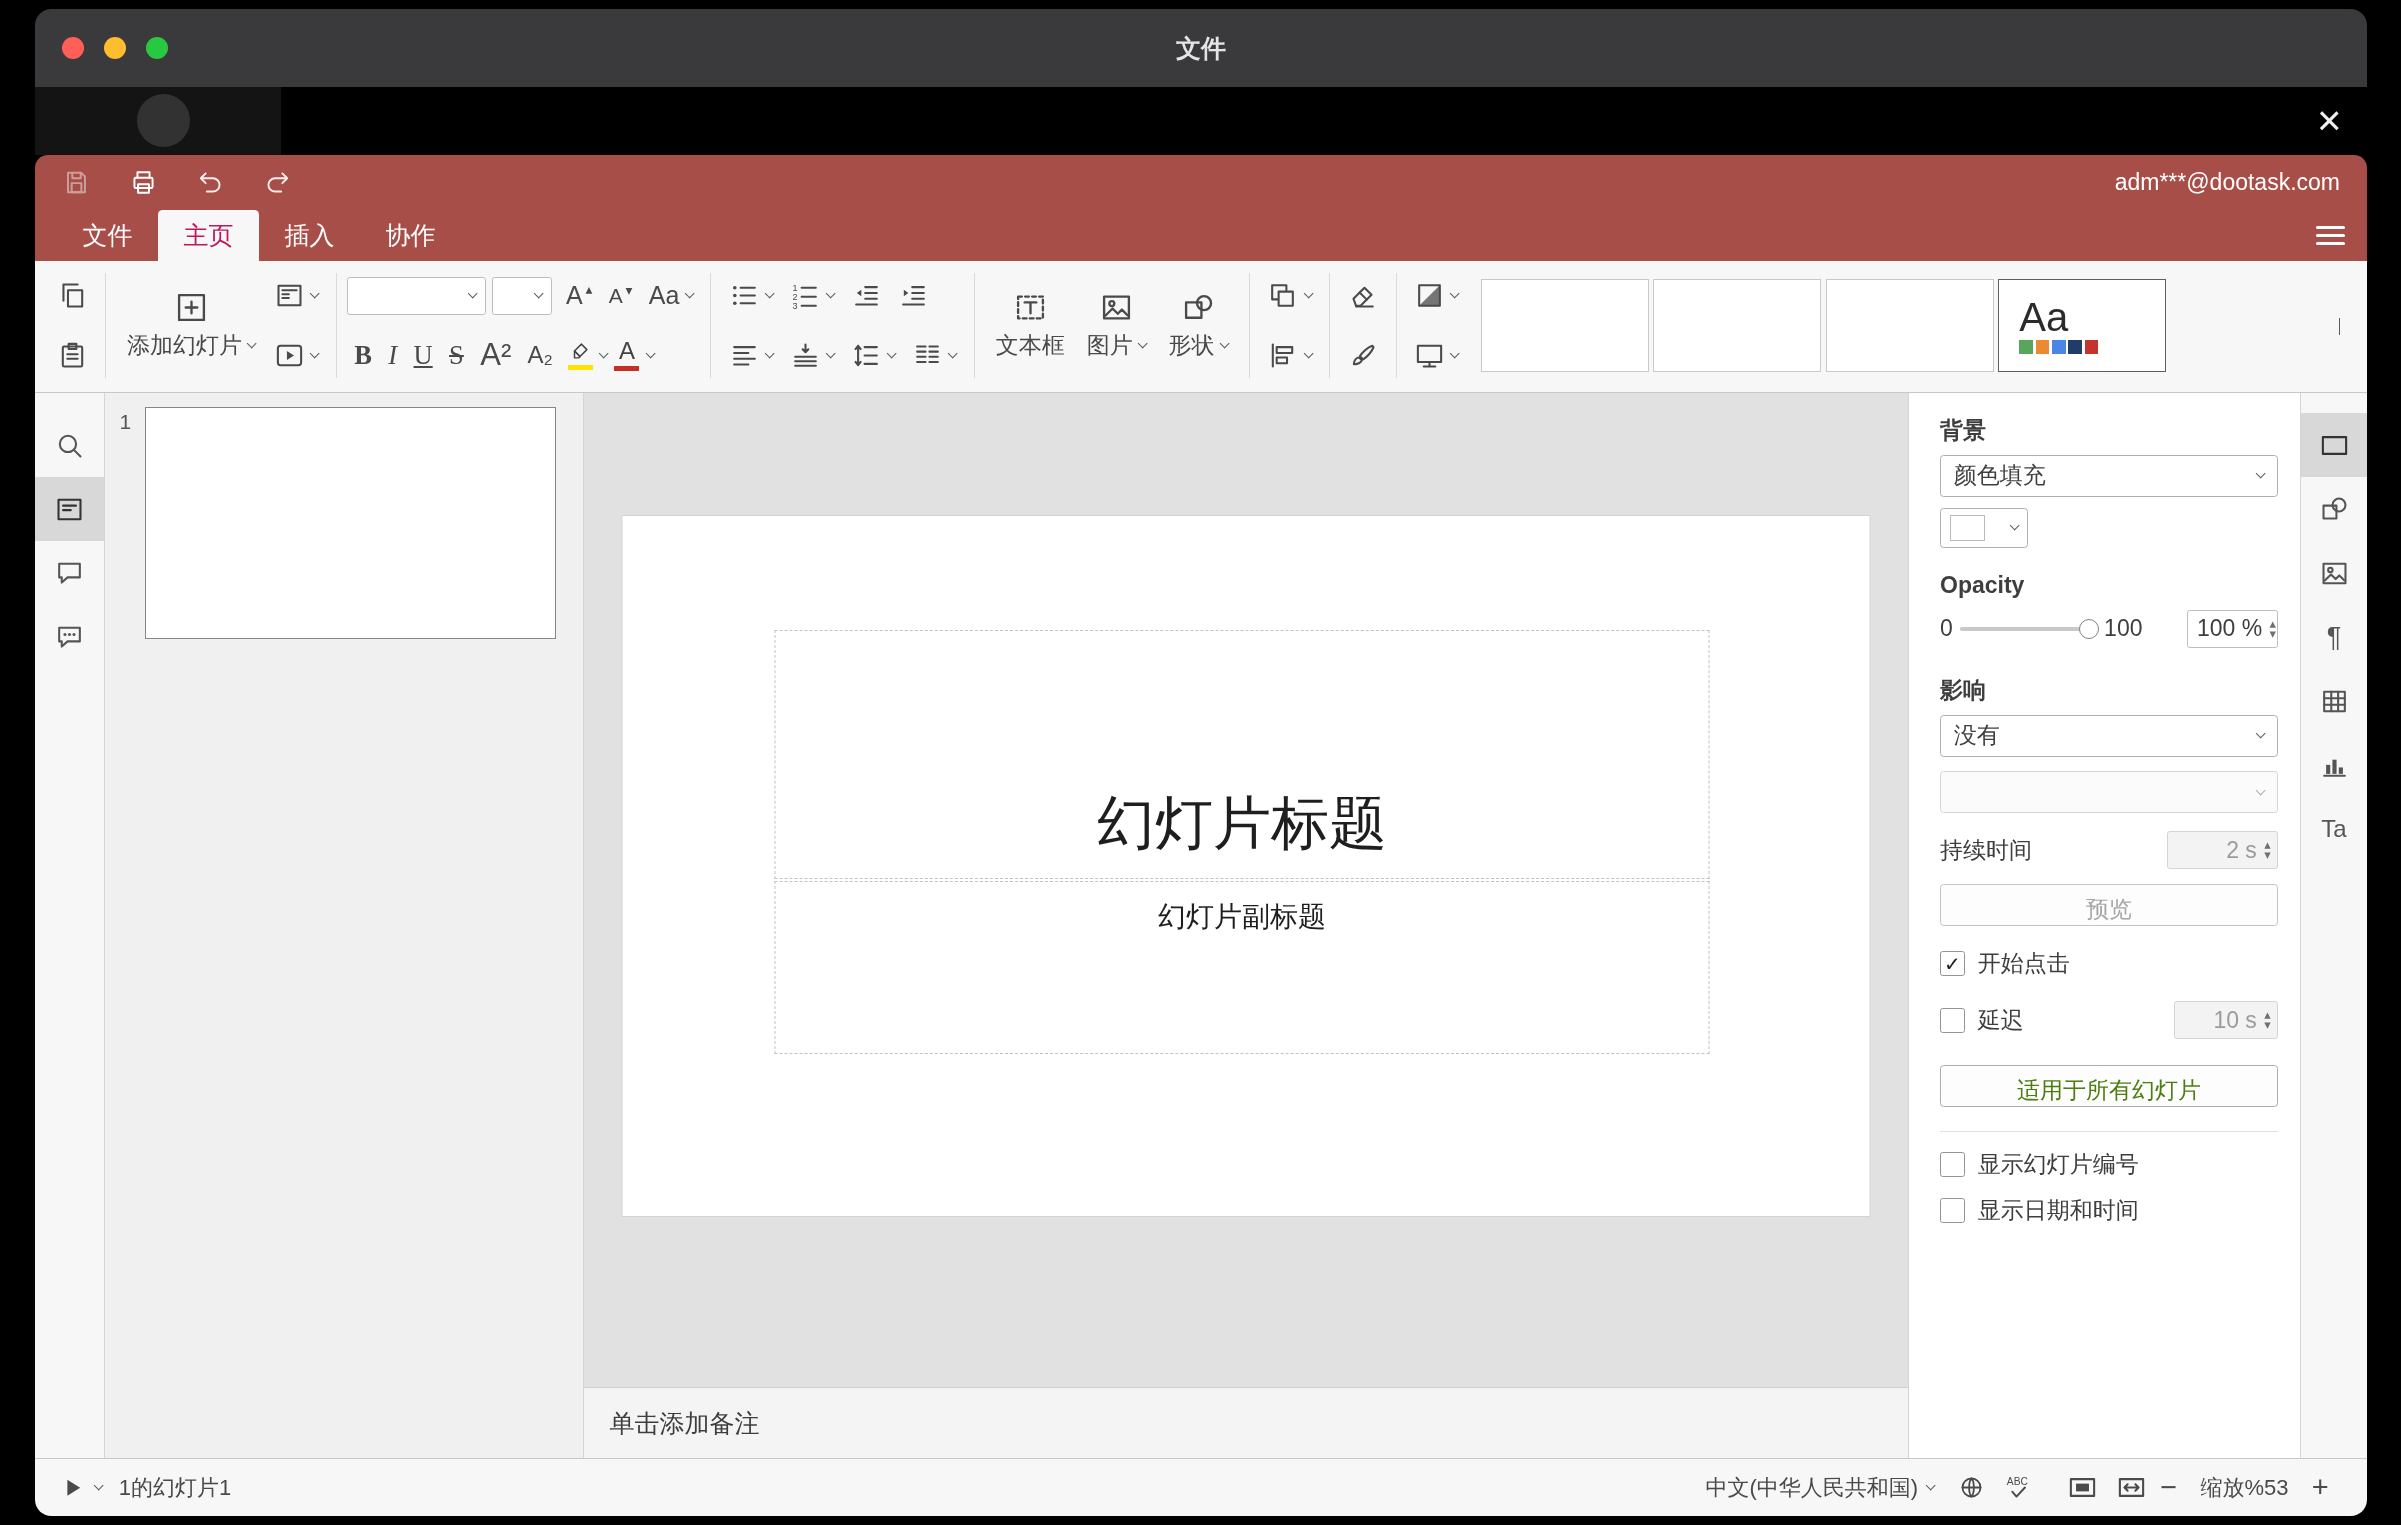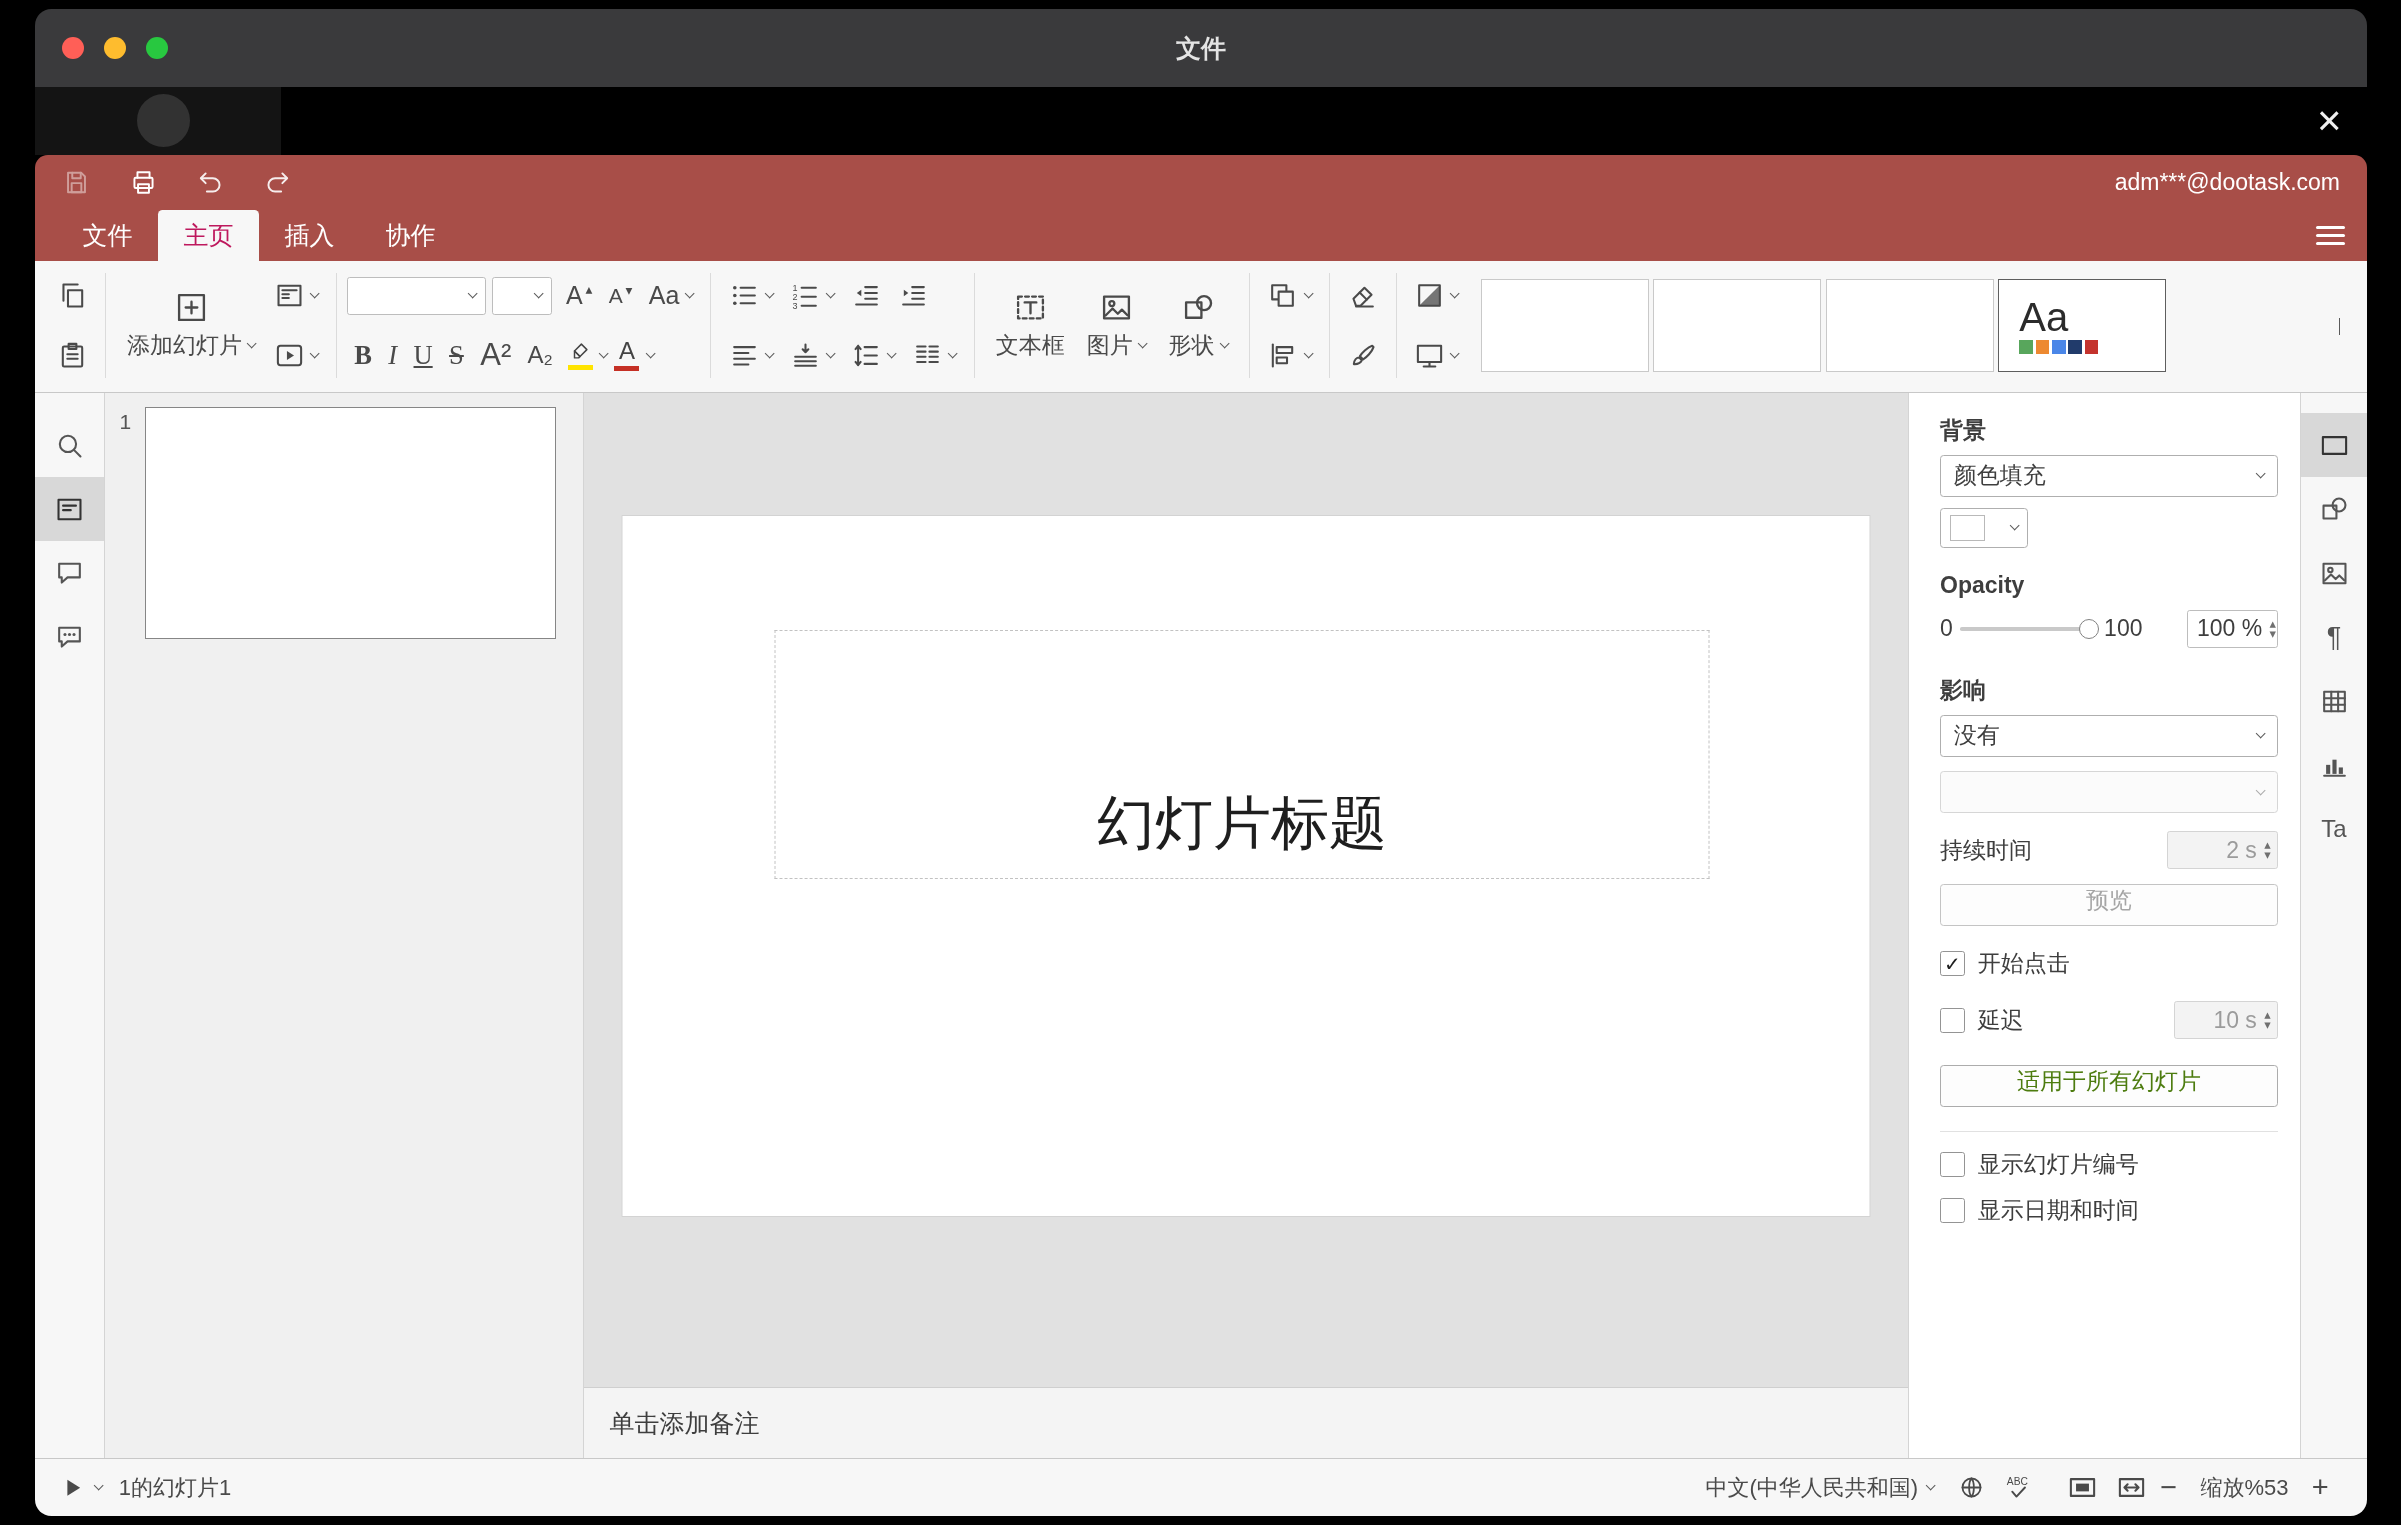--- a/index.html
+++ b/index.html
@@ -88,21 +88,21 @@
   .swselect { width:88px; height:40px; margin-top:11px; padding:0 9px; justify-content:space-between; }
   .swatchbox { width:35px; height:25.5px; background:#fff; border:0.9px solid #B9B9B9; }
   .oprow { display:flex; align-items:center; margin-top:11px; }
   .slider { position:relative; width:135px; height:3.6px; background:#C9C9C9; border-radius:1.8px; margin:0 9px 0 7.3px; }
   .knob { position:absolute; right:-3.6px; top:50%; transform:translateY(-50%); width:20px; height:20px; border-radius:50%; background:#fff; border:1.8px solid #828282; }
   .spin { display:flex; align-items:center; border:0.9px solid #BDBDBD; border-radius:2.7px; background:#fff; height:38px; padding:0 6.4px 0 9px; }
   .spin .val { flex:1; text-align:right; padding-right:7.3px; white-space:nowrap; }
   .spin .arrows { display:flex; flex-direction:column; font-size:12.8px; line-height:10px; color:#707070; }
   .spin.disabled { background:#F3F3F3; color:#9B9B9B; border-color:#D4D4D4; }
   .mlauto { margin-left:auto; }
-  .btn { height:42px; border:0.9px solid #C4C4C4; border-radius:3.6px; background:#FDFDFD; display:flex; align-items:flex-start; justify-content:center; width:100%; margin-top:14.6px; }
+  .btn { height:42px; border:0.9px solid #C4C4C4; border-radius:3.6px; background:#FDFDFD; display:flex; align-items:flex-end; justify-content:center; width:100%; margin-top:14.6px; }
   .btn.disabled { color:#A5A5A5; }
   .btn.enabled { color:#4d7c0f; border-color:#ACACAC; }
   .cbrow { display:flex; align-items:center; gap:12.8px; margin-top:22px; }
   .cb { width:25px; height:25px; border:0.9px solid #949494; border-radius:2.7px; background:#fff; flex:none; display:flex; align-items:center; justify-content:center; font-size:20px; font-weight:bold; color:#1E1E1E; }
   .hr { height:0.9px; background:#E1E1E1; margin:24px 0 0; }
 
   
   .status { height:58px; background:#F7F7F7; border-top:0.9px solid #C8C8C8; display:flex; align-items:center; padding:0 25.5px; font-size:22px; color:#4A4A4A; flex:none; }
   .st-group { display:flex; align-items:center; gap:9px; }
   .zoomtxt { width:109px; text-align:center; }
@@ -506,20 +506,23 @@
         <span class="tnum">1</span>
         <div class="thumb"></div>
       </div>
 
       <div class="canvas">
         <div class="slidewrap">
           <div class="slide">
             <div class="ph ph-title">
                 <span>幻灯片标题</span>
               </div>
+            <div class="ph ph-sub">
+                <span>幻灯片副标题</span>
+              </div>
           </div>
         </div>
         <div class="notes">
             <span>单击添加备注</span>
           </div>
       </div>
 
       <div class="settings">
         <div class="slabel">背景</div>
         <div class="select">

